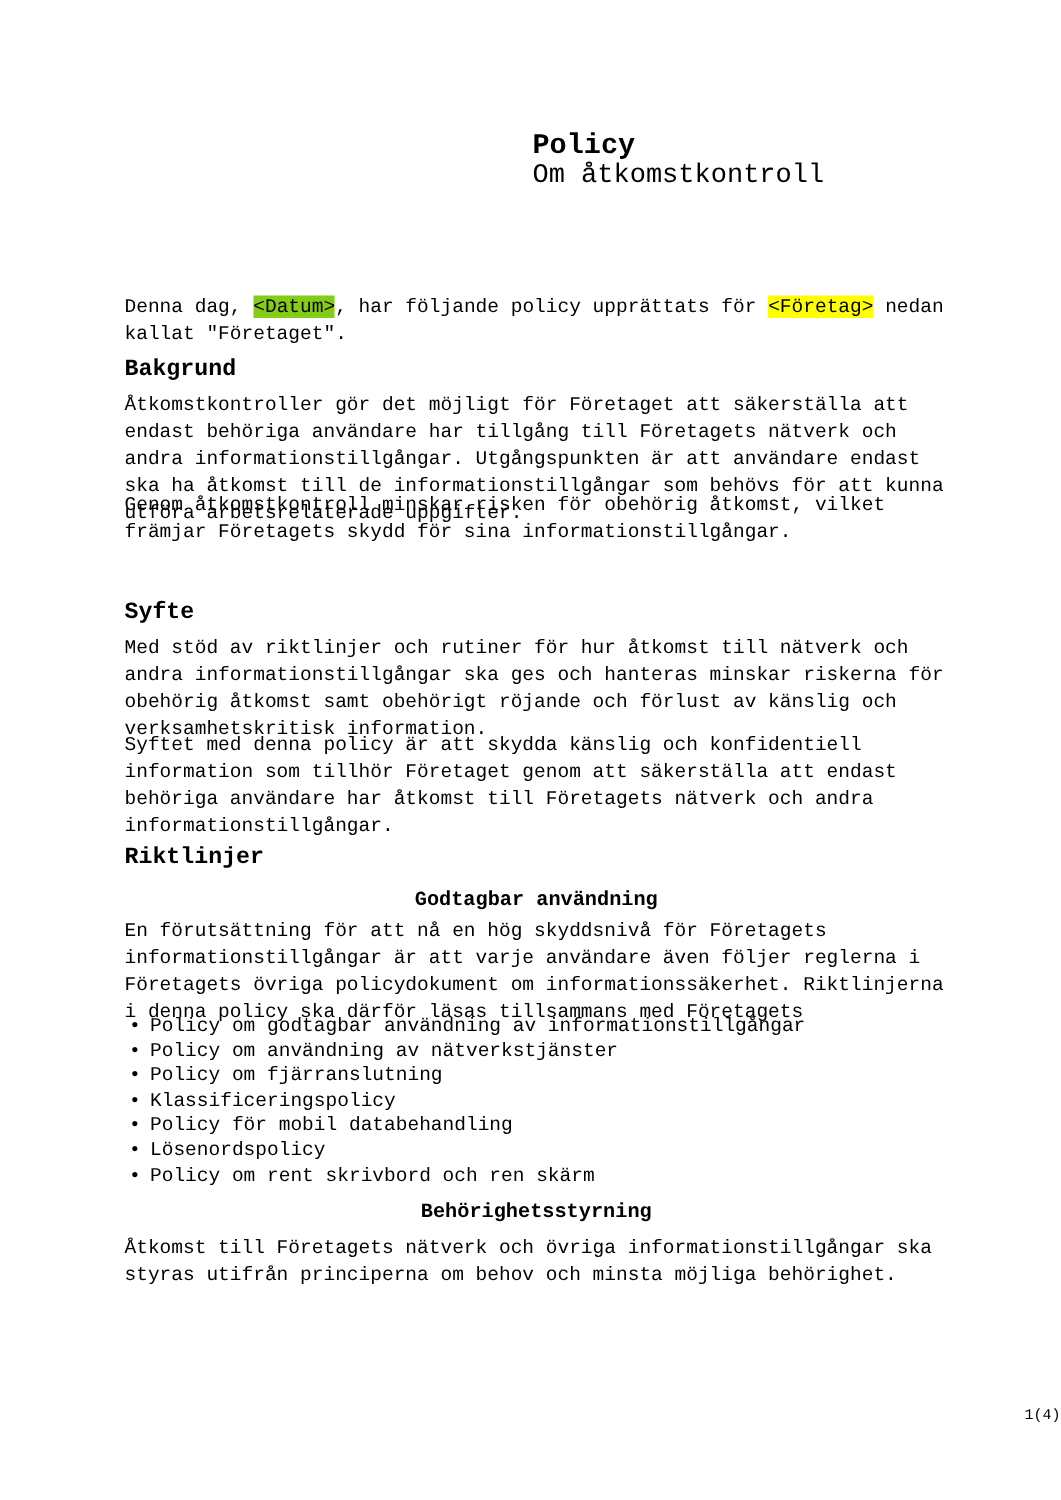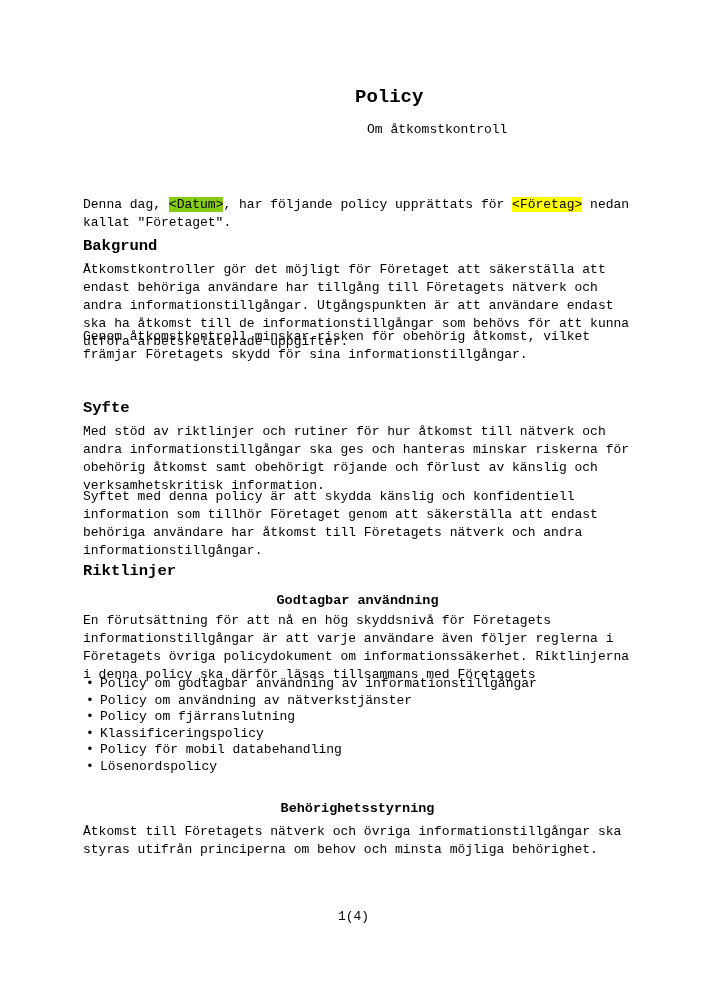--- a/index.html
+++ b/index.html
@@ -7,29 +7,29 @@
     position:relative;
     width:707px;height:1000px;
     background:#ffffff;
     color:#000000;
     font-family:Liberation Mono, monospace;
     overflow:hidden;
   }
   .abs{position:absolute;left:83px;width:549px;margin:0;}
   .title-block{position:absolute;left:355px;top:86px;margin:0;}
   h1{font-size:19px;line-height:22px;font-weight:bold;margin:0;letter-spacing:0;}
-  .subtitle{font-size:13px;line-height:19px;margin:12px;}
+  .subtitle{font-size:18px;line-height:19px;margin:0;}
   h2{font-size:15.5px;line-height:18px;font-weight:bold;margin:0;}
   h3{font-size:13.5px;line-height:17px;font-weight:bold;margin:0;text-align:center;}
   p.body{font-size:13px;line-height:18px;margin:0;}
   .hl{background:#ffff00;}
   ul.policy-list{list-style:none;margin:0;padding:0;font-size:13px;line-height:16.6px;}
   ul.policy-list li{position:relative;padding-left:17px;}
   ul.policy-list li::before{content:"\2022";position:absolute;left:3px;top:0;}
-  .footer{position:absolute;left:0;top:909px;width:707px;text-align:center;font-size:13px;margin:0;}
+  .footer{position:absolute;left:0;top:939px;width:707px;text-align:right;font-size:10px;margin:0;}
 </style>
 </head>
 <body>
 
 <div class="page">
 
   <header class="title-block">
     <h1>Policy</h1>
     <div class="subtitle">Om åtkomstkontroll</div>
   </header>
@@ -54,20 +54,21 @@
     <h3 class="abs" style="top:592px">Godtagbar användning</h3>
     <p class="body abs" style="top:612px">En förutsättning för att nå en hög skyddsnivå för Företagets informationstillgångar är att varje användare även följer reglerna i Företagets övriga policydokument om informationssäkerhet. Riktlinjerna i denna policy ska därför läsas tillsammans med Företagets</p>
 
     <ul class="policy-list abs" style="top:676px">
       <li>Policy om godtagbar användning av informationstillgångar</li>
       <li>Policy om användning av nätverkstjänster</li>
       <li>Policy om fjärranslutning</li>
       <li>Klassificeringspolicy</li>
       <li>Policy för mobil databehandling</li>
       <li>Lösenordspolicy</li>
+      <li>Policy om rent skrivbord och ren skärm</li>
     </ul>
 
     <h3 class="abs" style="top:800px">Behörighetsstyrning</h3>
     <p class="body abs" style="top:823px">Åtkomst till Företagets nätverk och övriga informationstillgångar ska styras utifrån principerna om behov och minsta möjliga behörighet.</p>
   </section>
 
   <footer class="footer">
     <span>1(4)</span>
   </footer>
 

